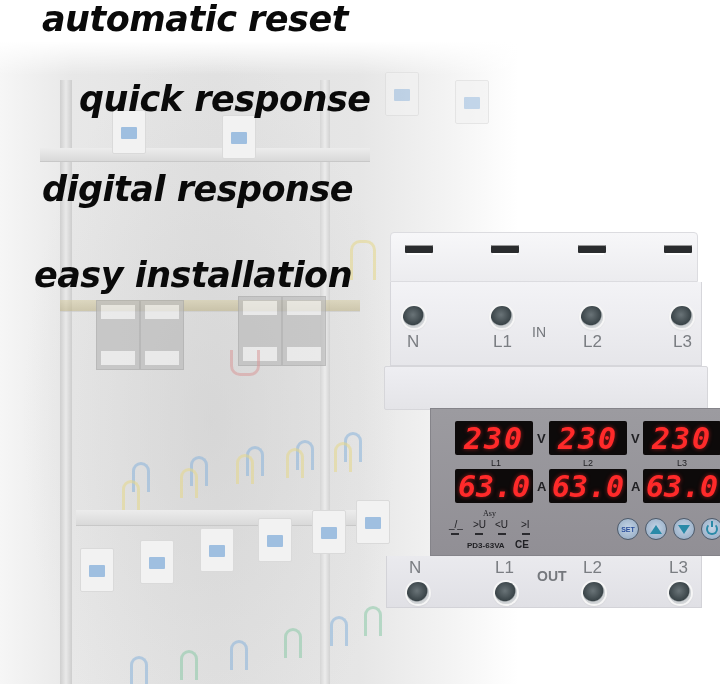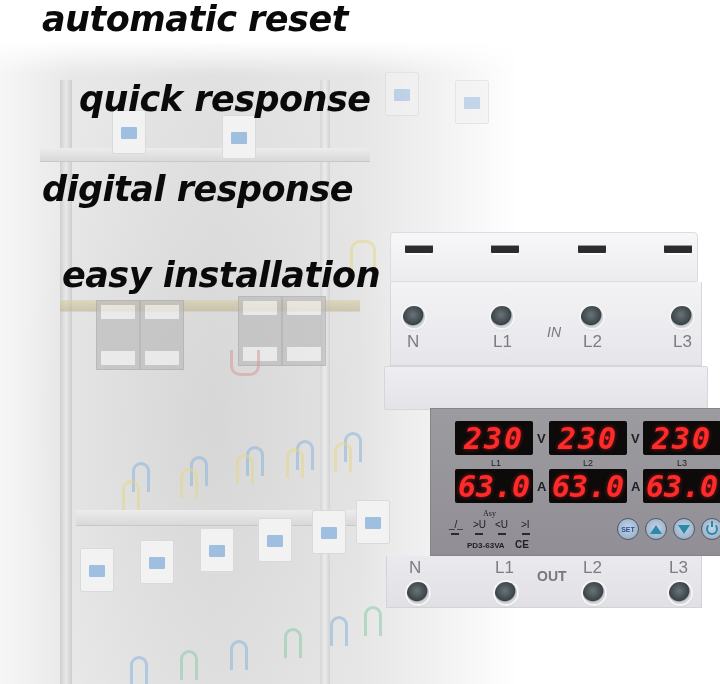--- a/index.html
+++ b/index.html
@@ -149,39 +149,39 @@
 <div class="wire w-blue" style="left:230px;top:640px;"></div>
 <div class="wire w-green" style="left:284px;top:628px;"></div>
 <div class="wire w-blue" style="left:330px;top:616px;"></div>
 <div class="wire w-green" style="left:364px;top:606px;"></div>
 
 <div class="bg-fade-top"></div>
 
 <div class="feature" style="top:2px;left:42px;text-align:right;">automatic reset</div>
 <div class="feature" style="top:82px;left:42px;margin-left:37px;">quick response</div>
 <div class="feature" style="top:172px;left:42px;">digital response</div>
-<div class="feature" style="top:258px;left:34px;margin-left:28px;">easy installation</div>
+<div class="feature" style="top:258px;left:34px;">easy installation</div>
 
 <div class="device">
 
   <div class="top-block">
     <div class="slot" style="left:14px;"></div>
     <div class="slot" style="left:100px;"></div>
     <div class="slot" style="left:187px;"></div>
     <div class="slot" style="left:273px;"></div>
   </div>
 
   <div class="terminal-band">
     <div class="screw" style="left:12px;top:24px;"></div>
     <div class="screw" style="left:100px;top:24px;"></div>
     <div class="screw" style="left:190px;top:24px;"></div>
     <div class="screw" style="left:280px;top:24px;"></div>
     <span class="term-label" style="left:16px;top:50px;">N</span>
     <span class="term-label" style="left:102px;top:50px;">L1</span>
-    <span class="in-out-label" style="left:156px;top:42px;font-style:italic;">IN</span>
+    <span class="in-out-label" style="left:141px;top:42px;">IN</span>
     <span class="term-label" style="left:192px;top:50px;">L2</span>
     <span class="term-label" style="left:282px;top:50px;">L3</span>
   </div>
 
   <div class="mid-band"></div>
 
   <div class="panel">
 
     <div class="lcd" style="left:24px;top:12px;">230</div>
     <span class="unit" style="left:106px;top:22px;">V</span>

